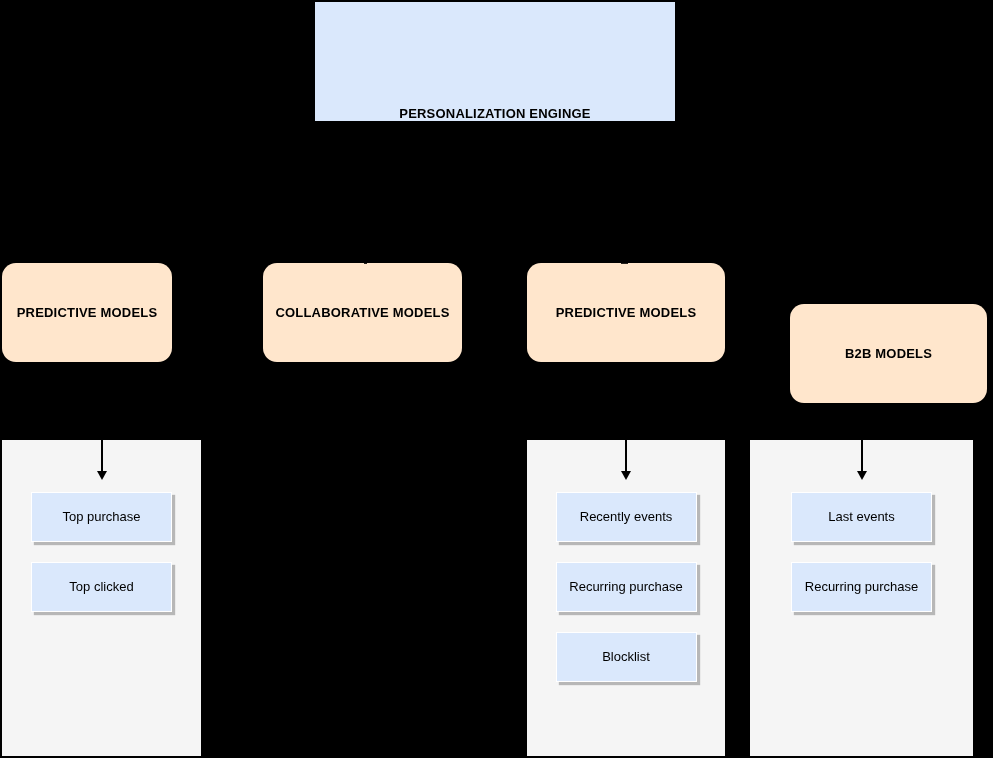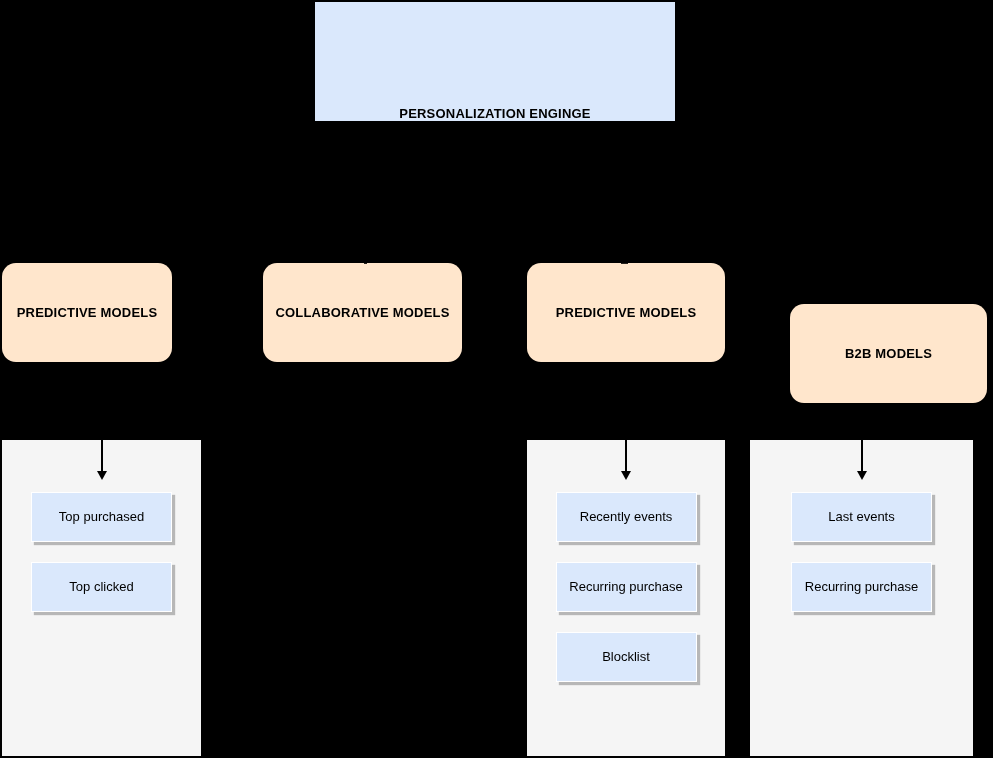--- a/index.html
+++ b/index.html
@@ -106,21 +106,21 @@
   </div>
 
   <div class="conn-tick" style="left:364px; top:261px; width:3px;  height:3px;"></div>
   <div class="conn-tick" style="left:621px; top:260px; width:7px;  height:4px;"></div>
   <div class="conn-tick" style="left:877px; top:260px; width:11px; height:5px;"></div>
 
   <div class="panel c0p">
     <div class="panel-conn"></div>
     <div class="panel-arrowhead"></div>
     <div class="item">
-      <span>Top purchased</span>
+      <span>Top purchase</span>
     </div>
     <div class="item">
       <span>Top clicked</span>
     </div>
   </div>
 
 
   <div class="panel c2p">
     <div class="panel-conn"></div>
     <div class="panel-arrowhead"></div>

